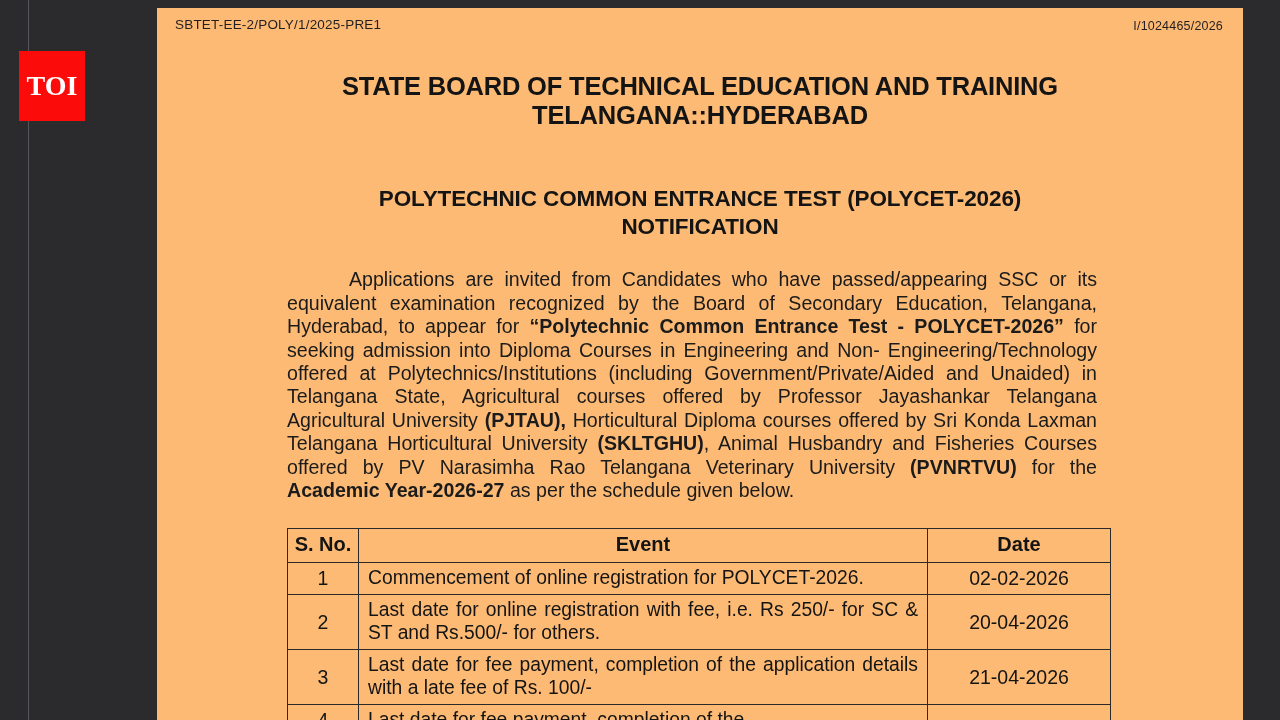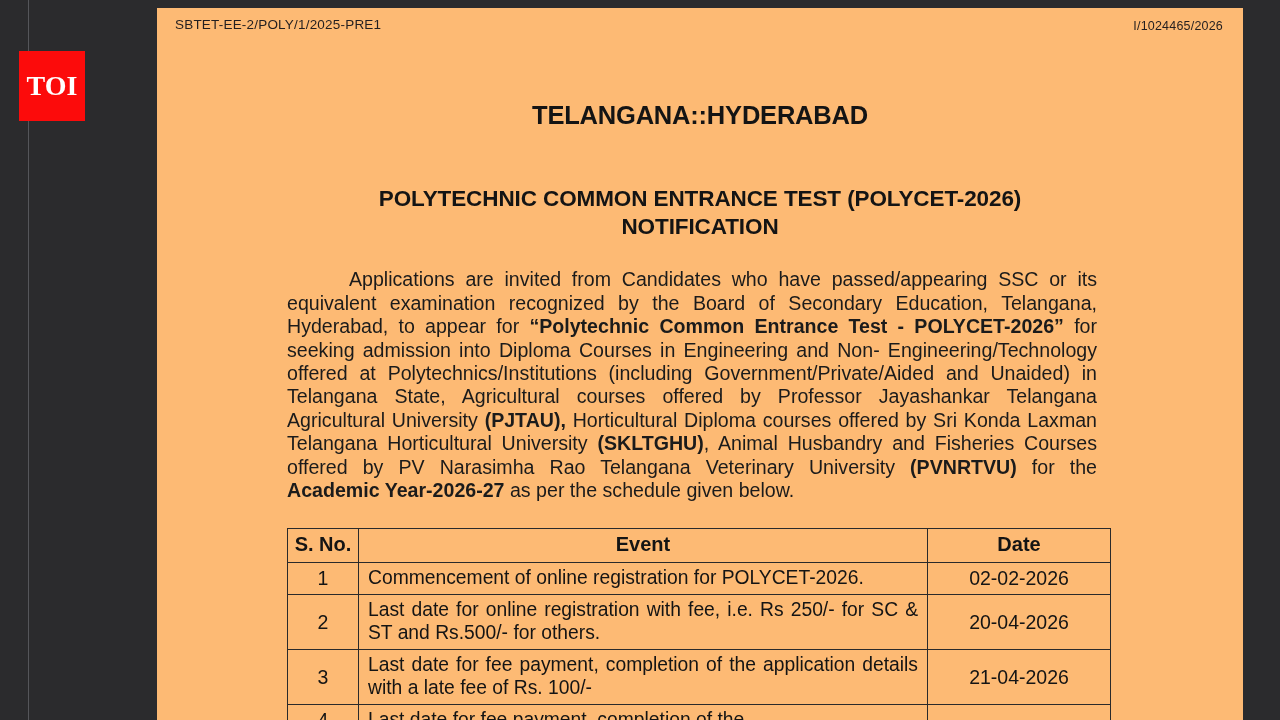--- a/index.html
+++ b/index.html
@@ -163,21 +163,21 @@
   <div class="page">
 
     <div class="page-header">
       <span class="hdr-left">SBTET-EE-2/POLY/1/2025-PRE1</span>
       <span class="hdr-right">I/1024465/2026</span>
     </div>
 
     <div class="doc-body">
 
       <h1 class="doc-title">
-        <br>
+        <span>STATE BOARD OF TECHNICAL EDUCATION AND TRAINING</span><br>
         <span>TELANGANA::HYDERABAD</span>
       </h1>
 
       <h2 class="doc-subtitle">
         <span>POLYTECHNIC COMMON ENTRANCE TEST (POLYCET-2026)</span><br>
         <span>NOTIFICATION</span>
       </h2>
 
       <p class="doc-para"><span>Applications are invited from Candidates who have passed/appearing SSC or its equivalent examination recognized by the Board of Secondary Education, Telangana, Hyderabad, to appear for </span><b>“Polytechnic Common Entrance Test - POLYCET-2026”</b><span> for seeking admission into Diploma Courses in Engineering and Non- Engineering/Technology offered at Polytechnics/Institutions (including Government/Private/Aided and Unaided) in Telangana State, Agricultural courses offered by Professor Jayashankar Telangana Agricultural University </span><b>(PJTAU),</b><span> Horticultural Diploma courses offered by Sri Konda Laxman Telangana Horticultural University </span><b>(SKLTGHU)</b><span>, Animal Husbandry and Fisheries Courses offered by PV Narasimha Rao Telangana Veterinary University </span><b>(PVNRTVU)</b><span> for the </span><b>Academic Year-2026-27</b><span> as per the schedule given below.</span></p>
 

